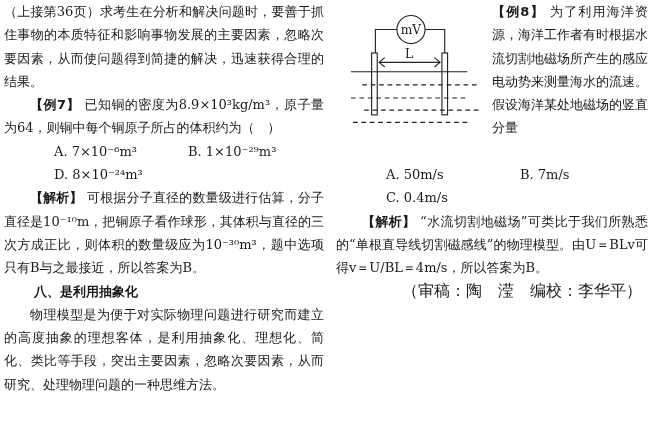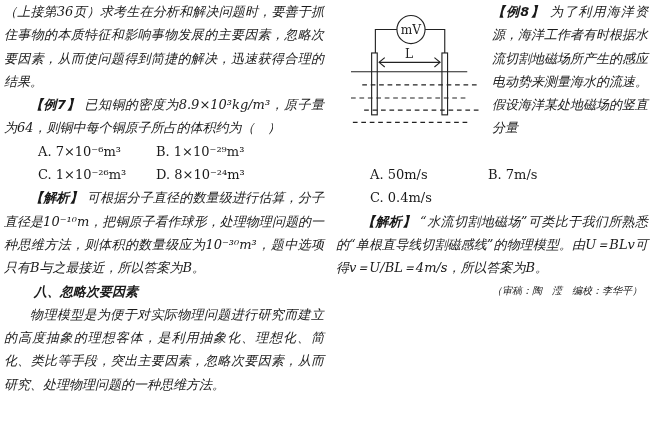--- a/index.html
+++ b/index.html
@@ -1,51 +1,50 @@
 <!DOCTYPE html>
 <html><head>
 <meta charset="utf-8">
 <style>
   html, body { margin:0; padding:0; background:#fff; }
   body { width:650px; height:422px; position:relative; overflow:hidden;
          font-family:"DejaVu Serif", serif; color:#1a1a1a; }
   .col { position:absolute; top:0; font-size:13px; line-height:23.3px; }
   .left { left:4px; width:320px; }
   .right { left:336px; width:312px; }
-  p { margin:0; text-align:justify;font-style:italic; }
+  p { margin:0; text-align:justify; }
   .ind { text-indent:2em; }
   .bold { font-family:"DejaVu Sans", sans-serif; font-weight:bold; }
   .opts { display:flex; padding-left:34px; }
-  .opts span { width:118px; }
+  .opts span { width:118px;margin-left:16px; }
   .sec { padding-left:30px; font-family:"DejaVu Sans", sans-serif; font-weight:bold; }
   .float-text { position:absolute; left:156px; top:0; width:156px; }
-  .credit { text-align:right; font-family:"DejaVu Sans", sans-serif; font-size:10px; padding-right:6px; }
+  .credit { text-align:right; font-family:"DejaVu Sans", sans-serif; font-size:16px; padding-right:6px; }
 </style>
 </head>
 <body>
 
 <div class="col left">
   <p>（上接第36页）求考生在分析和解决问题时，要善于抓住事物的本质特征和影响事物发展的主要因素，忽略次要因素，从而使问题得到简捷的解决，迅速获得合理的结果。</p>
   <p class="ind">
     <span class="bold">【例7】</span>
     <span>已知铜的密度为8.9×10³kg/m³，原子量为64，则铜中每个铜原子所占的体积约为（　）</span>
   </p>
   <div class="opts">
     <span>A. 7×10⁻⁶m³</span>
     <span>B. 1×10⁻²⁹m³</span>
   </div>
   <div class="opts">
-    <span>C. 1×10⁻²⁶m³</span>
     <span>D. 8×10⁻²⁴m³</span>
   </div>
   <p class="ind">
     <span class="bold">【解析】</span>
-    <span>可根据分子直径的数量级进行估算，分子直径是10⁻¹⁰m，把铜原子看作球形，处理物理问题的一种思维方法，则体积的数量级应为10⁻³⁰m³，题中选项只有B与之最接近，所以答案为B。</span>
+    <span>可根据分子直径的数量级进行估算，分子直径是10⁻¹⁰m，把铜原子看作球形，其体积与直径的三次方成正比，则体积的数量级应为10⁻³⁰m³，题中选项只有B与之最接近，所以答案为B。</span>
   </p>
-  <p class="sec">八、忽略次要因素</p>
+  <p class="sec">八、是利用抽象化</p>
   <p class="ind">物理模型是为便于对实际物理问题进行研究而建立的高度抽象的理想客体，是利用抽象化、理想化、简化、类比等手段，突出主要因素，忽略次要因素，从而研究、处理物理问题的一种思维方法。</p>
 </div>
 
 <div class="col right">
   <div style="position:relative;height:163px;">
     <svg width="150" height="135" viewBox="0 0 160 135" style="position:absolute;left:0;top:0;">
       <g stroke="#222" fill="none" stroke-width="1.2">
         <circle cx="80" cy="27" r="15"></circle>
         <polyline points="42,62 42,27 65,27"></polyline>
         <polyline points="95,27 116,27 116,52"></polyline>

